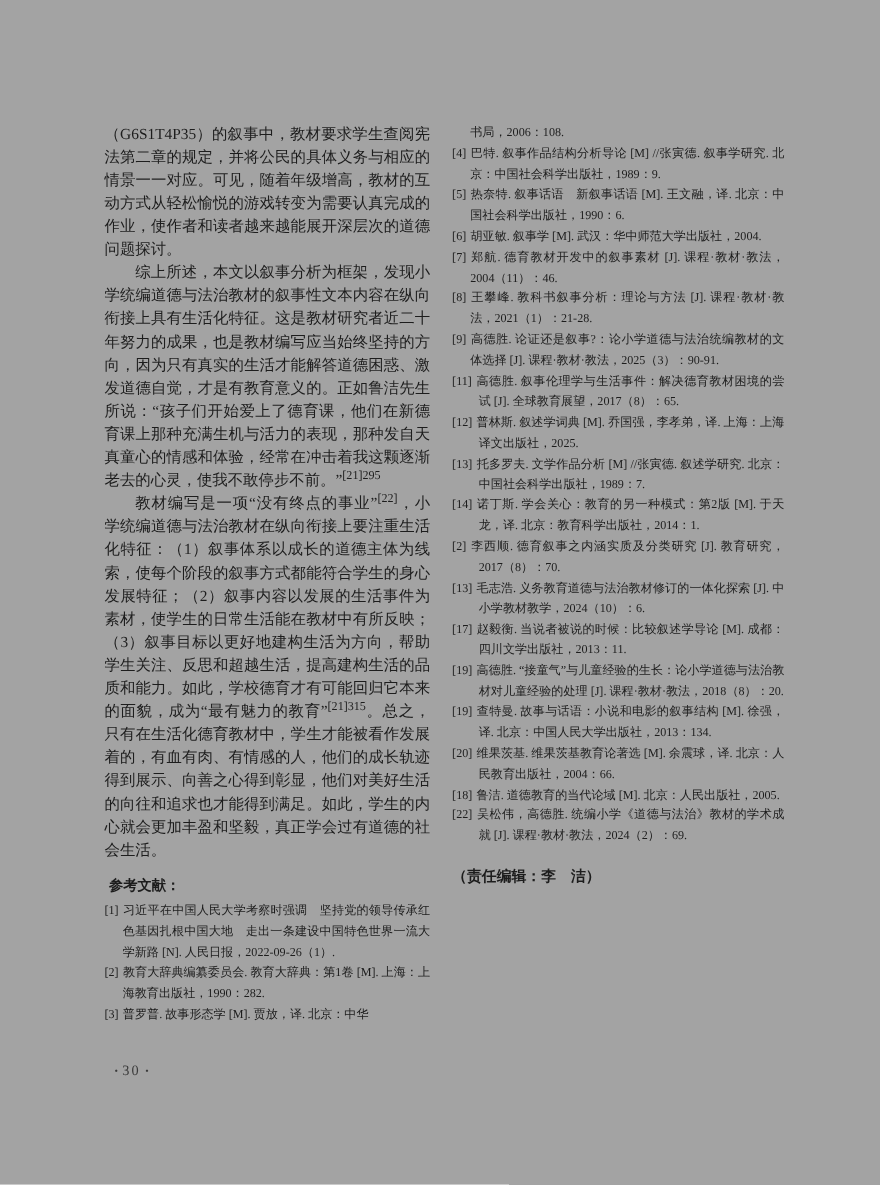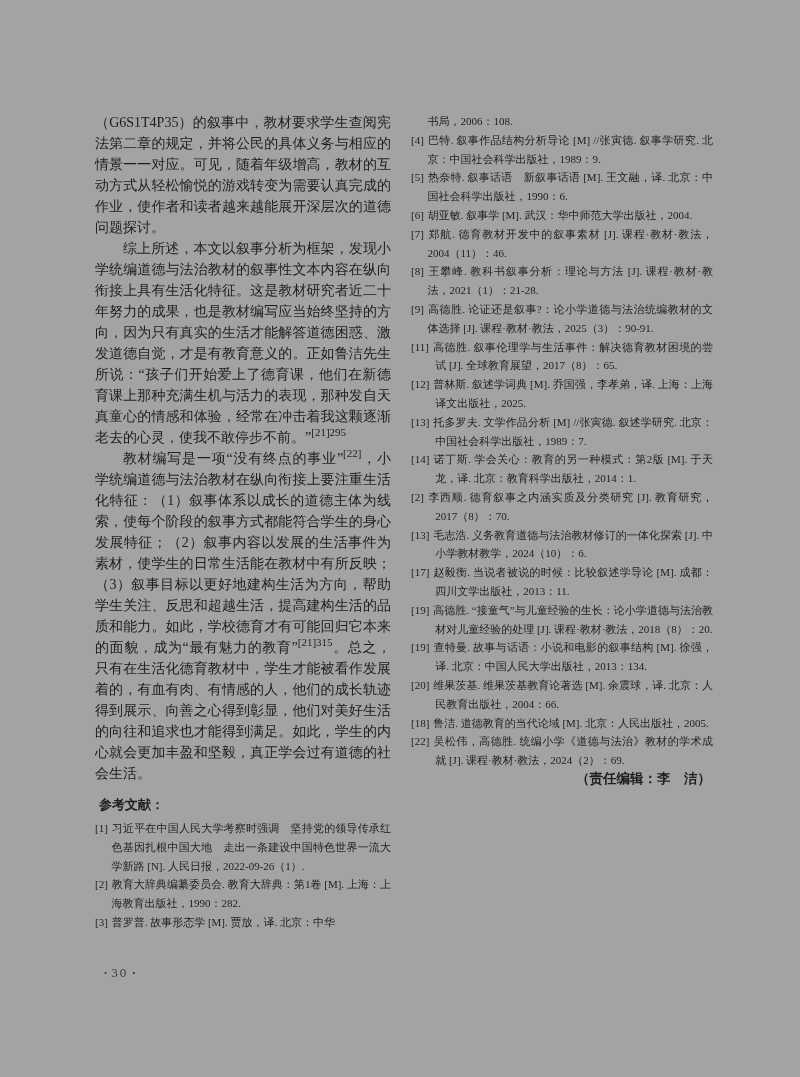--- a/index.html
+++ b/index.html
@@ -23,21 +23,21 @@
   .refs-heading{
     font-size:13px;font-weight:bold;margin:11px 0 5px 4px;line-height:19px;
   }
   .refs{font-size:11px;line-height:18.8px;text-align:justify;text-justify:inter-ideograph;}
   .ref{margin:0;}
   .ref.d1{padding-left:1.5em;text-indent:-1.5em;}
   .ref.d2{padding-left:2.2em;text-indent:-2.2em;}
   .ref-label{margin-right:0.35em;}
   .ref-cont{padding-left:1.5em;}
   .editor-line{
-    font-size:13.5px;font-weight:bold;text-align:right;
+    font-size:13.5px;font-weight:bold;text-align:left;margin-top:18px;
     padding-right:2px;
   }
   .page-number{
     position:absolute;left:104px;top:965px;font-size:13px;color:#3a3a3a;
     letter-spacing:2px;display:flex;align-items:center;gap:4px;
   }
   .page-number .dot{font-size:9px;letter-spacing:0;}
 </style>
 </head>
 <body>

